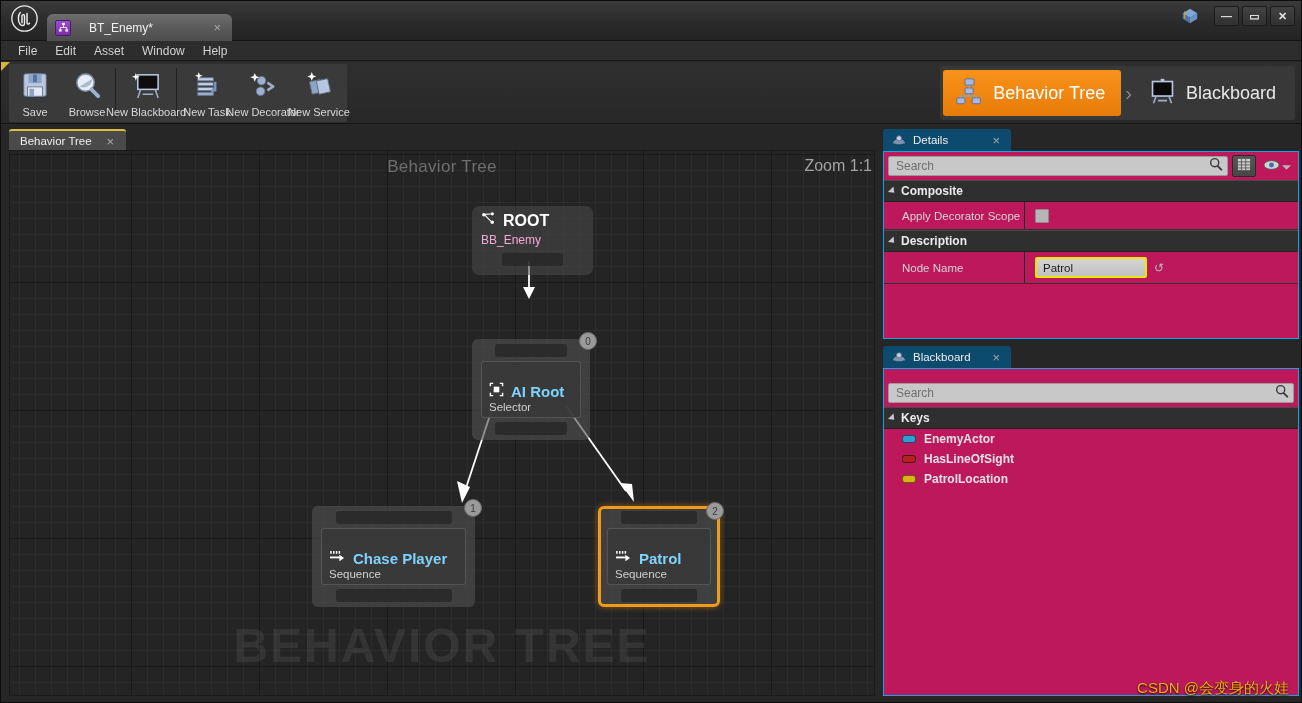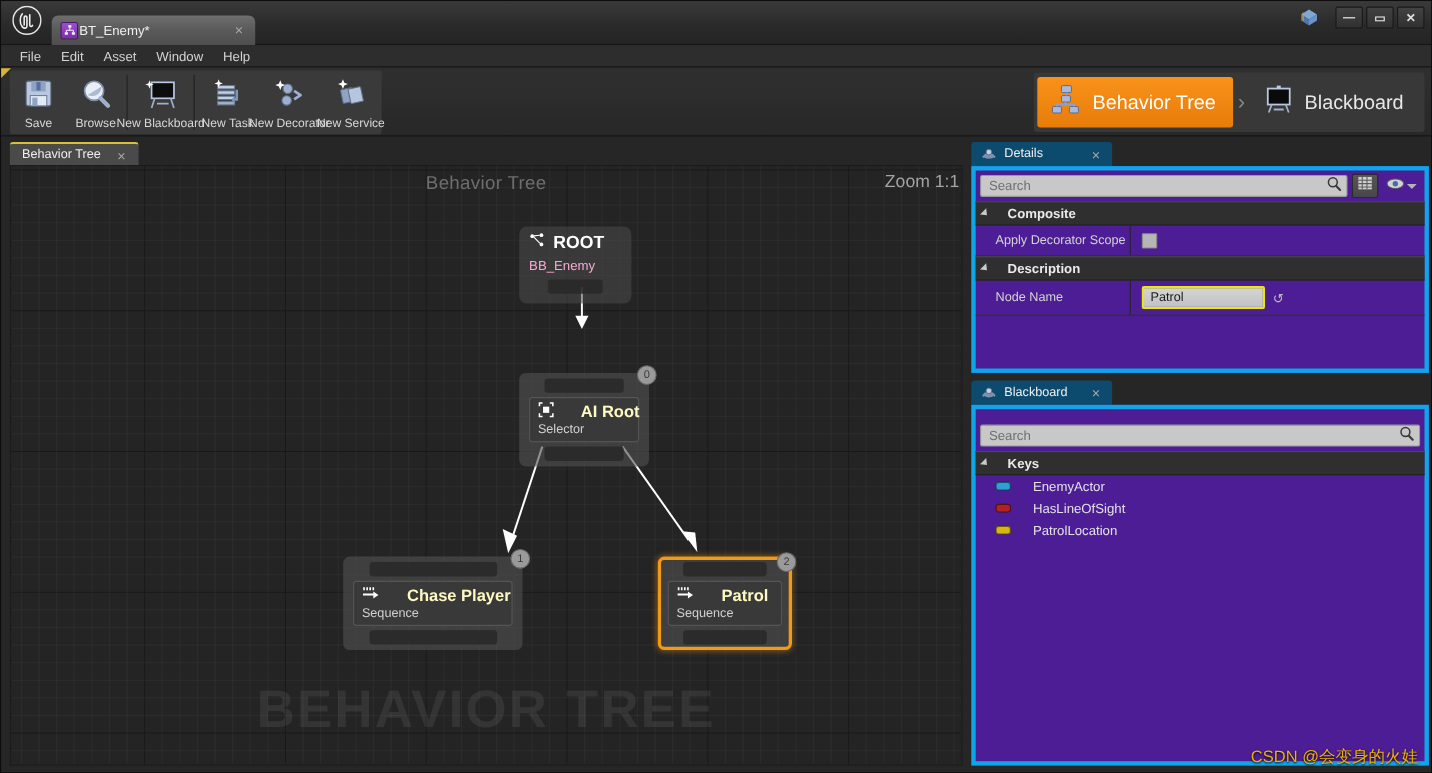--- a/index.html
+++ b/index.html
@@ -29,21 +29,21 @@
     display: flex; align-items: center; justify-content: center;
     color: #e8e8e8; font-size: 25px; font-weight: bold;
     font-family: "Liberation Serif", serif;
     padding-bottom: 4px;
   }
   .doc-tab {
     height: 27px; min-width: 185px;
     background: linear-gradient(#6e6e6e, #5a5a5a 50%, #4e4e4e);
     border-radius: 6px 6px 0 0;
     display: flex; align-items: center;
-    padding: 0 6px 0 8px; gap: 1px;
+    padding: 0 6px 0 8px; gap: 18px;
     position: relative; top: 1px;
   }
   .doc-tab-icon {
     width: 16px; height: 16px;
     background: linear-gradient(#9d4fd0, #7a2ea8);
     border: 1px solid #4a1a68;
     border-radius: 2px;
     display: flex; align-items: center; justify-content: center;
     font-size: 10px; color: #fff;
   }
@@ -193,23 +193,24 @@
     padding: 2px 6px;
     box-shadow: 0 0 6px rgba(240,154,26,0.5);
   }
   .node-inner {
     background: rgba(56,56,56,0.92);
     border: 1px solid rgba(120,120,120,0.45);
     border-radius: 3px;
     padding: 3px 9px 4px 7px;
   }
   .node-title {
-    display: flex; align-items: center; gap: 24px;
-    font-size: 15px; font-weight: bold; color: #fef9c3;
+    display: flex; align-items: center; gap: 7px;
+    font-size: 15px; font-weight: bold; color: #7dd3fc;
     white-space: nowrap;
+    margin-top: 17px;
   }
   .node-sub {
     font-size: 11.5px; color: #d0d0d0; margin-top: 1px;
   }
   .node-pin {
     height: 13px; background: rgba(40,40,40,0.85);
     border-radius: 3px;
   }
   .node-index {
     position: absolute; right: -7px; top: -7px;
@@ -241,22 +242,22 @@
     padding: 0 6px 0 8px;
   }
   .panel-tab-label { font-size: 11.5px; color: #efefef; flex: 1; }
   .panel-icon {
     width: 15px; height: 13px;
     display:flex;align-items:center;justify-content:center;
   }
 
   .panel-body {
     position: absolute;
-    background: #4c1d95;
-    border: 4px solid #0ea5e9;
+    background: #be185d;
+    border: 1px solid #0ea5e9;
   }
 
   .search-row {
     display: flex; align-items: center; gap: 4px;
     padding: 3px 4px;
   }
   .search-box {
     flex: 1; height: 20px;
     background: #c8c8c8;
     border: 1px solid #9a9a9a;
@@ -271,21 +272,21 @@
     border: 1px solid #2a2a2a;
     border-radius: 2px;
     display: flex; align-items: center; justify-content: center;
   }
   .eye-btn { display:flex; align-items:center; gap:2px; padding: 0 3px; }
 
   .section-hdr {
     background: #2f2f2f;
     border-top: 1px solid #4a4a4a;
     border-bottom: 1px solid #222;
-    display: flex; align-items: center; gap: 18px;
+    display: flex; align-items: center; gap: 6px;
     padding: 3px 6px;
   }
   .tri {
     width: 0; height: 0;
     border-left: 5px solid #c9c9c9;
     border-top: 4px solid transparent;
     border-bottom: 4px solid transparent;
     transform: rotate(45deg);
   }
   .section-title { font-size: 12px; font-weight: bold; color: #eaeaea; }
@@ -315,22 +316,23 @@
     background: linear-gradient(#d4d4d4,#c2c2c2);
     border: 2px solid #e8e80a;
     border-radius: 2px;
     display: flex; align-items: center;
     padding-left: 6px;
     font-size: 11.5px; color: #1a1a1a;
   }
   .revert { margin-left: 7px; font-size: 12px; color: #b9b9b9; }
 
   .kv-row {
-    display: flex; align-items: center; gap: 20px;
+    display: flex; align-items: center; gap: 8px;
     padding: 3px 6px 3px 18px;
+    font-weight: bold;
   }
   .kv-chip {
     width: 14px; height: 8px; border-radius: 3px;
     border: 1px solid rgba(0,0,0,0.5);
   }
   .kv-label { font-size: 12px; color: #e2e2e2; }
 
   .csdn {
     position: absolute; right: 12px; bottom: 4px;
     font-size: 15px; color: #eab308;
@@ -510,21 +512,21 @@
 
     <svg style="position:absolute;inset:0;" width="866" height="546">
       <path d="M519 110 L519 140" stroke="#ffffff" stroke-width="1.8" fill="none"></path>
       <path d="M513 136 L519 148 L525 136 Z" fill="#ffffff"></path>
       <path d="M483 255 L455 340" stroke="#ffffff" stroke-width="1.8" fill="none"></path>
       <path d="M447 330 L452 352 L460 336 Z" fill="#ffffff"></path>
       <path d="M556 255 L616 340" stroke="#ffffff" stroke-width="1.8" fill="none"></path>
       <path d="M610 332 L624 351 L622 333 Z" fill="#ffffff"></path>
     </svg>
 
-    <div class="root-node" style="left:462px; top:55px; width:102px;">
+    <div class="root-node" style="left:462px; top:55px; width:121px;">
       <div class="root-title">
         <span>
           <svg width="15" height="15" viewBox="0 0 16 16">
             <circle cx="3" cy="4" r="1.8" fill="#fff"></circle>
             <circle cx="12" cy="3" r="1.8" fill="#fff"></circle>
             <circle cx="12" cy="12" r="1.8" fill="#fff"></circle>
             <path d="M4.4 4.6 L10.6 11 M4.5 3.6 L10.3 3.1" stroke="#fff" stroke-width="1.1" fill="none"></path>
           </svg>
         </span>
         <span>ROOT</span>

